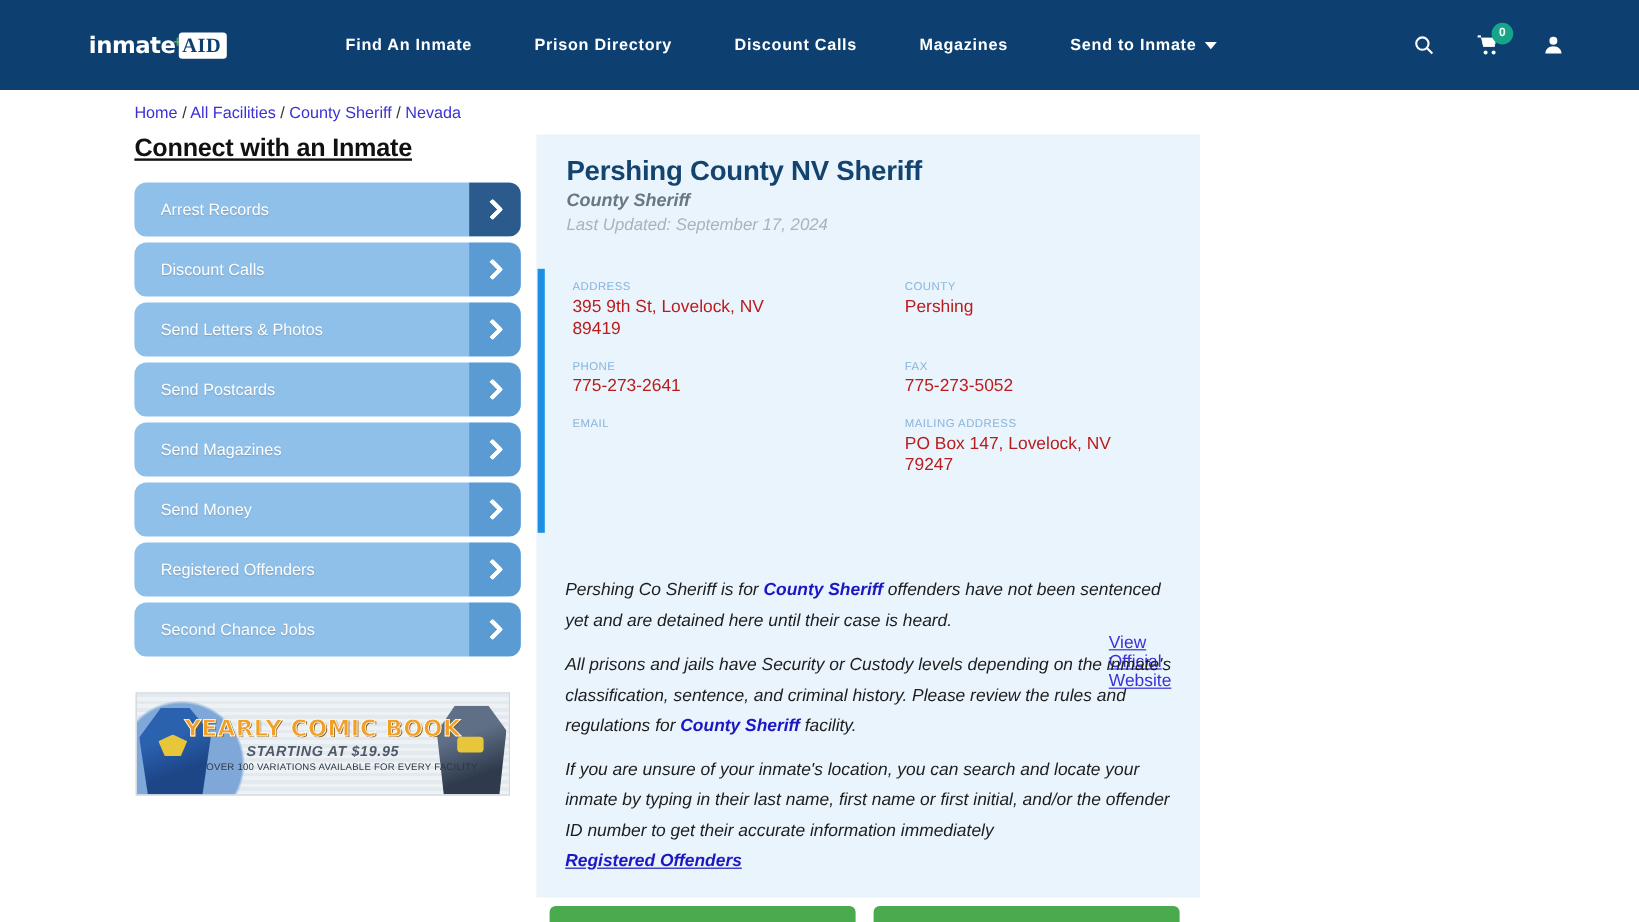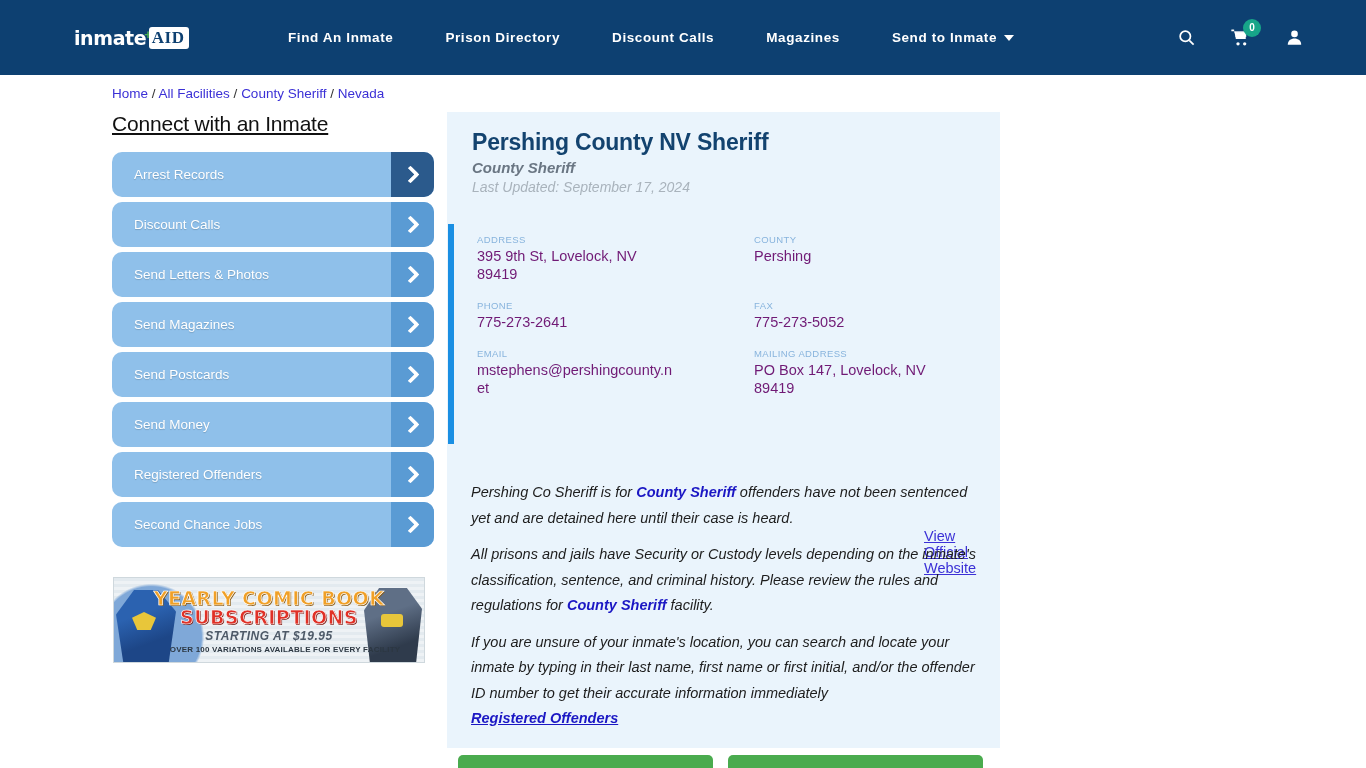--- a/index.html
+++ b/index.html
@@ -70,21 +70,21 @@
   .breadcrumb {
     position: absolute; left: 112px; top: 86px;
     font-size: 13.5px; color: #222;
   }
   .breadcrumb a { color: #3b30d6; text-decoration: none; }
   .breadcrumb span.sep { color: #333; }
 
   
   .sidebar { position: absolute; left: 112px; top: 112px; width: 322px; }
   .sidebar-title {
-    font-size: 21px; font-weight: 400; color: #111;
+    font-size: 21px; font-weight: 700; color: #111;
     text-decoration: underline; margin-bottom: 16px;
     letter-spacing: -0.2px;
   }
   .side-btn {
     position: relative; height: 45px; width: 322px;
     background: #8fc0ea; margin-bottom: 5px;
     display: flex; align-items: center; cursor: pointer;
     border-radius: 10px; overflow: hidden;
   }
   .side-btn-label {
@@ -148,21 +148,21 @@
     font-size: 19px; font-weight: 700; letter-spacing: 0.4px;
     color: #e03127; font-family: "DejaVu Sans", sans-serif;
     -webkit-text-stroke: 0.7px #ffffff;
     text-shadow: 1px 1px 0 #7d1a12; margin-top: -3px;
   }
   .ad-l3 {
     font-size: 12px; font-weight: 700; font-style: italic;
     color: #4e5a68; margin-top: 1px; letter-spacing: 0.5px;
   }
   .ad-l4 {
-    font-size: 8px; font-weight: 700; color: #2c3742;
+    font-size: 8px; font-weight: 400; color: #2c3742;
     margin-top: 2px; letter-spacing: 0.2px; padding-left: 32px;
   }
 
   
   .card {
     position: absolute; left: 447px; top: 112px;
     width: 553px; height: 636px;
     background: #eaf4fc;
   }
   .card-title {
@@ -188,21 +188,21 @@
     width: 500px;
     display: grid; grid-template-columns: 277px 223px;
     row-gap: 0px;
   }
   .field { margin-bottom: 17px; }
   .field-label {
     font-size: 9.5px; color: #88b4dd; letter-spacing: 0.4px;
     text-transform: uppercase; margin-bottom: 2px;
   }
   .field-value {
-    font-size: 14.5px; color: #701a75; line-height: 18px;
+    font-size: 14.5px; color: #b91c1c; line-height: 18px;
     max-width: 200px; word-break: break-word;
   }
   .official-link {
     position: absolute; left: 477px; top: 416px;
     font-size: 14.5px; color: #3b30d6;
     text-decoration: underline; cursor: pointer;
   }
 
   .body-copy { position: absolute; left: 24px; top: 368px; width: 515px; }
   .para {
@@ -309,27 +309,27 @@
         <i class="chev-glyph"></i>
       </span>
   </div>
   <div class="side-btn">
     <span class="side-btn-label">Send Letters &amp; Photos</span>
     <span class="side-chev">
         <i class="chev-glyph"></i>
       </span>
   </div>
   <div class="side-btn">
+    <span class="side-btn-label">Send Postcards</span>
+    <span class="side-chev">
+        <i class="chev-glyph"></i>
+      </span>
+  </div>
+  <div class="side-btn">
     <span class="side-btn-label">Send Magazines</span>
-    <span class="side-chev">
-        <i class="chev-glyph"></i>
-      </span>
-  </div>
-  <div class="side-btn">
-    <span class="side-btn-label">Send Postcards</span>
     <span class="side-chev">
         <i class="chev-glyph"></i>
       </span>
   </div>
   <div class="side-btn">
     <span class="side-btn-label">Send Money</span>
     <span class="side-chev">
         <i class="chev-glyph"></i>
       </span>
   </div>
@@ -346,21 +346,20 @@
       </span>
   </div>
 </div>
 
 <div class="ad">
   <div class="ad-bg"></div>
   <div class="ad-hero-left"></div>
   <div class="ad-hero-right"></div>
   <div class="ad-text">
     <div class="ad-l1">YEARLY COMIC BOOK</div>
-    <div class="ad-l2">SUBSCRIPTIONS</div>
     <div class="ad-l3">STARTING AT $19.95</div>
     <div class="ad-l4">OVER 100 VARIATIONS AVAILABLE FOR EVERY FACILITY</div>
   </div>
 </div>
 
 <div class="card">
   <div class="card-title">Pershing County NV Sheriff</div>
   <div class="card-sub">County Sheriff</div>
   <div class="card-updated">Last Updated: September 17, 2024</div>
 
@@ -378,25 +377,24 @@
     <div class="field">
       <div class="field-label">PHONE</div>
       <div class="field-value">775-273-2641</div>
     </div>
     <div class="field">
       <div class="field-label">FAX</div>
       <div class="field-value">775-273-5052</div>
     </div>
     <div class="field">
       <div class="field-label">EMAIL</div>
-      <div class="field-value">mstephens@pershingcounty.net</div>
     </div>
     <div class="field">
       <div class="field-label">MAILING ADDRESS</div>
-      <div class="field-value">PO Box 147, Lovelock, NV 89419</div>
+      <div class="field-value">PO Box 147, Lovelock, NV 79247</div>
     </div>
   </div>
 
   <a href="#" class="official-link">View Official Website</a>
 
   <div class="body-copy">
     <div class="para">
       <span>Pershing Co Sheriff is for </span><span class="blue-bold">County Sheriff</span><span> offenders have not been sentenced yet and are detained here until their case is heard.</span>
     </div>
     <div class="para">

